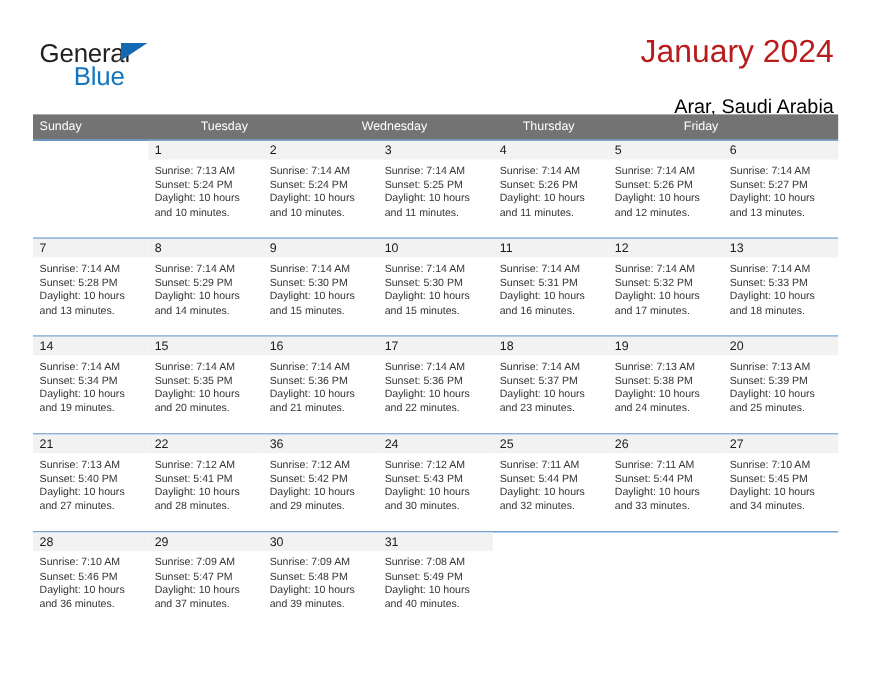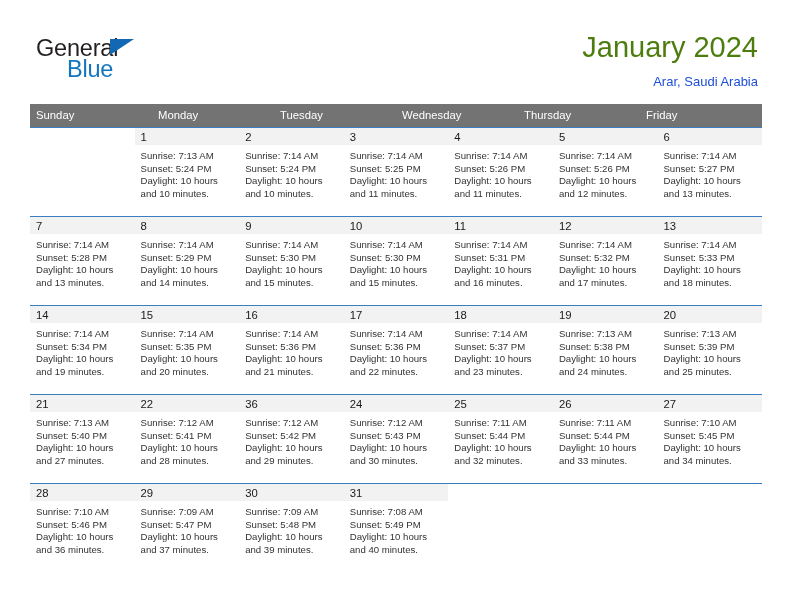--- a/index.html
+++ b/index.html
@@ -66,29 +66,29 @@
   }
 
   .title-block {
     position: absolute;
     right: 34px;
     top: 30px;
     text-align: right;
   }
   .cal-title {
     font-size: 29px;
-    color: #4d7c0f;
+    color: #b91c1c;
     line-height: 34px;
     white-space: nowrap;
   }
   .cal-subtitle {
-    font-size: 13px;
-    color: #1d4ed8;
+    font-size: 18px;
+    color: #000000;
     line-height: 20px;
-    margin-top: 8px;
+    margin-top: 23px;
     white-space: nowrap;
   }
 
   
   .calendar {
     position: absolute;
     left: 30px;
     top: 104px;
     width: 732px;
   }
@@ -162,21 +162,20 @@
       <div class="cal-title">January 2024</div>
       <div class="cal-subtitle">Arar, Saudi Arabia</div>
     </div>
 
   </div>
 
   <div class="calendar">
 
     <div class="dow-row">
       <div class="dow-cell">Sunday</div>
-      <div class="dow-cell">Monday</div>
       <div class="dow-cell">Tuesday</div>
       <div class="dow-cell">Wednesday</div>
       <div class="dow-cell">Thursday</div>
       <div class="dow-cell">Friday</div>
     </div>
 
     <div class="week-row">
       <div class="day-cell empty">
         <div class="daynum-band"></div>
         <div class="day-body">

